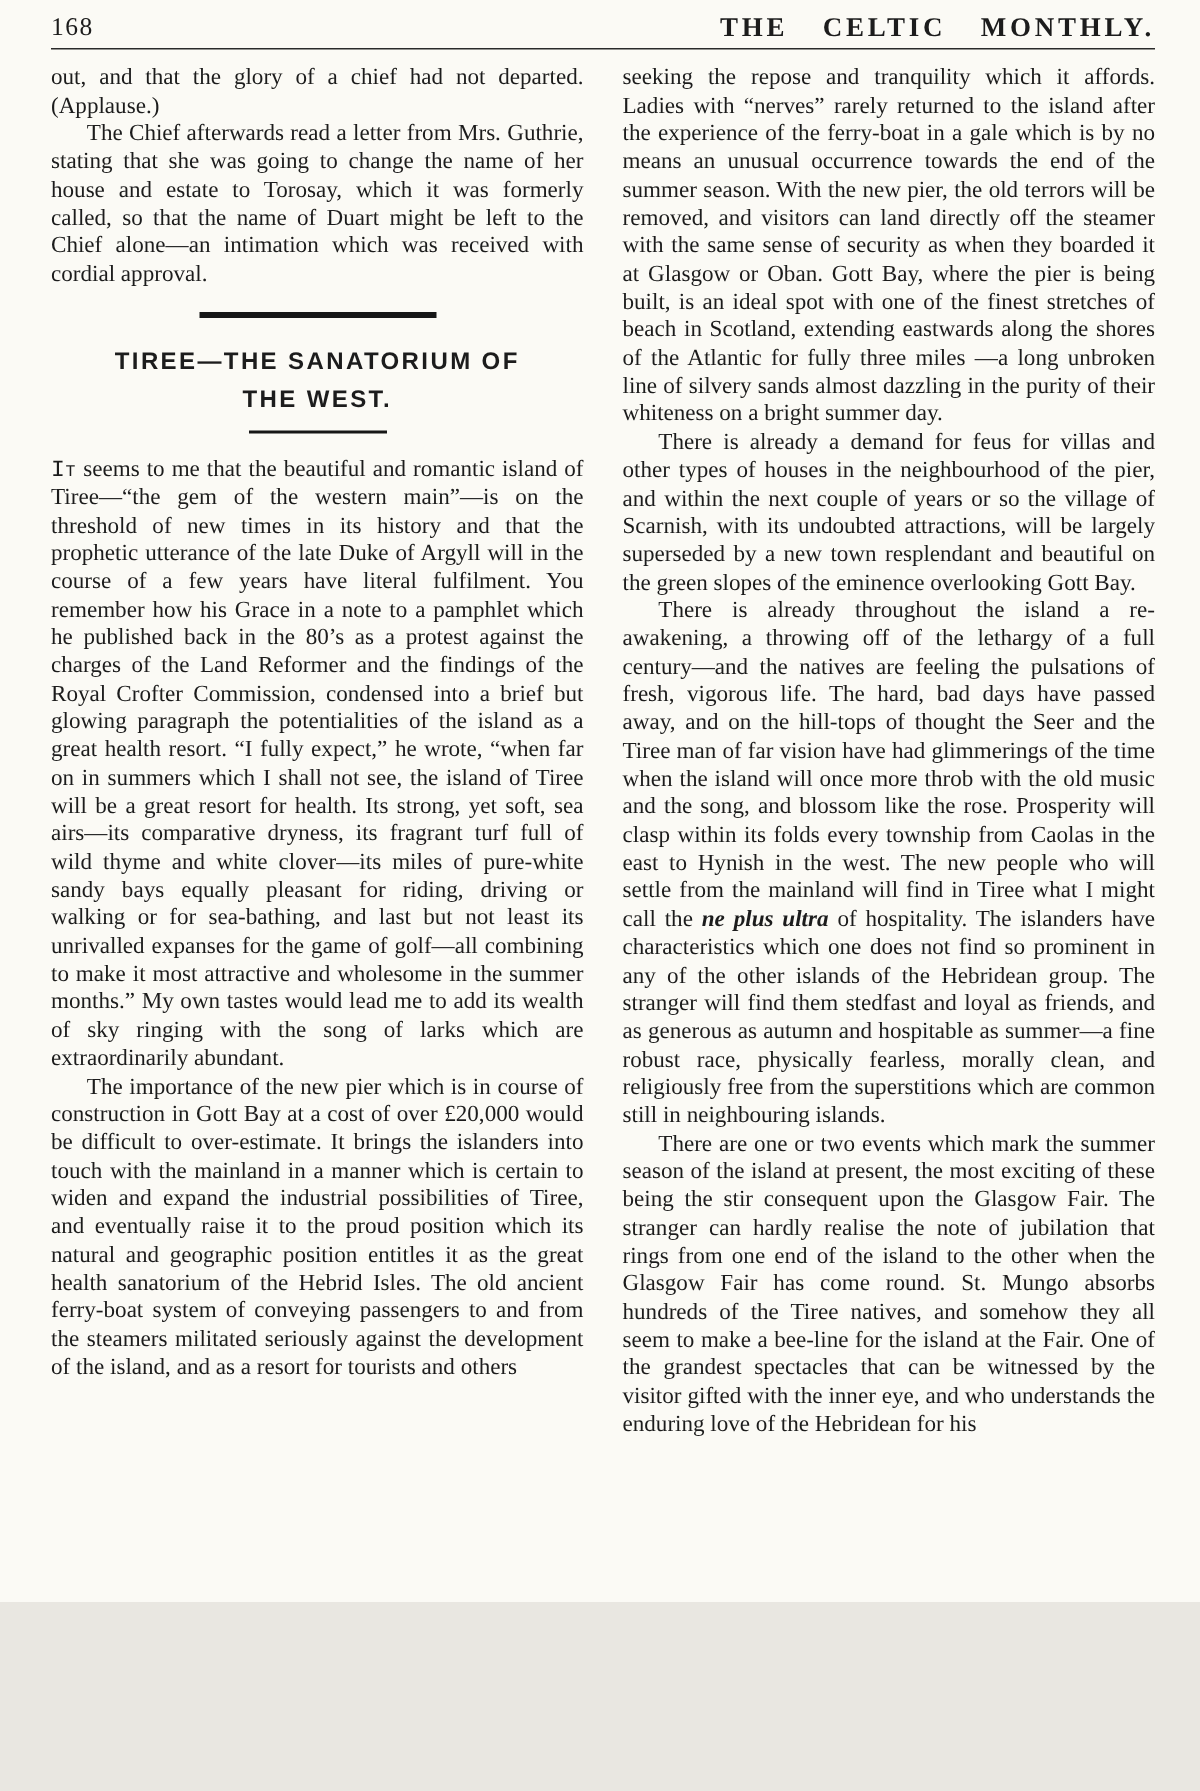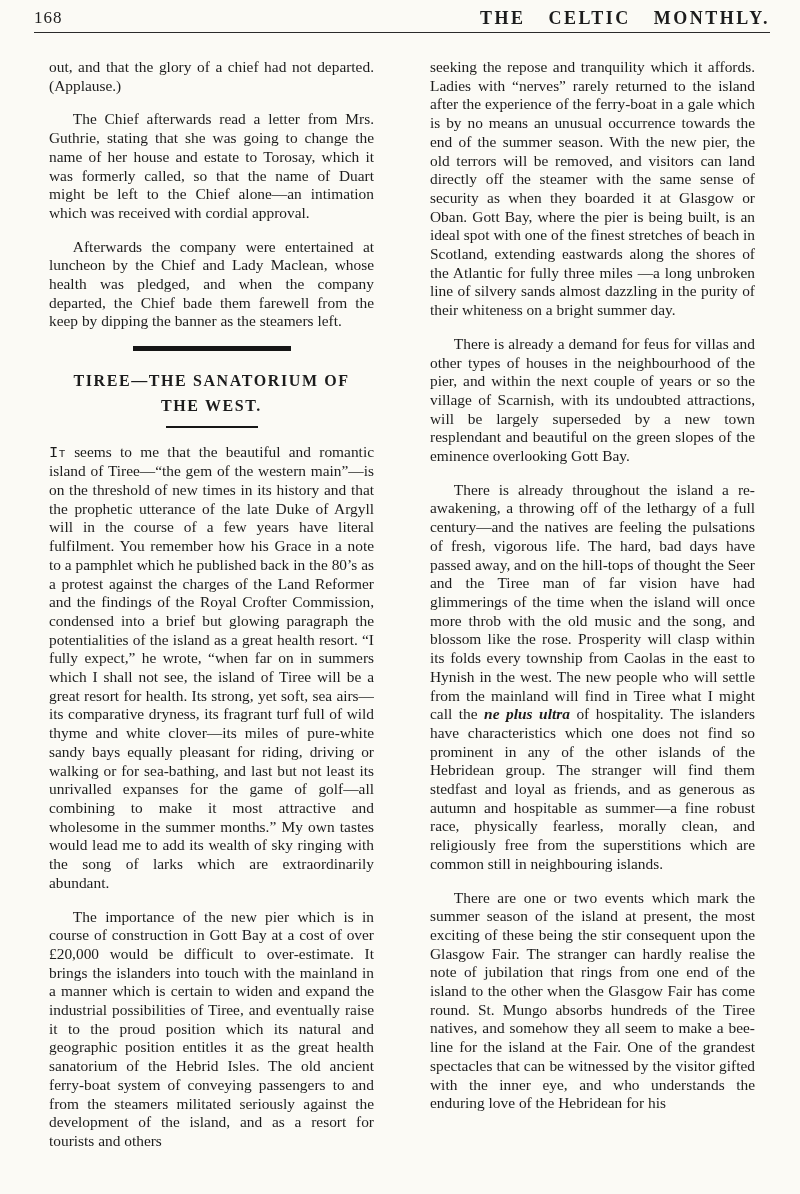--- a/index.html
+++ b/index.html
@@ -4,21 +4,21 @@
 <style>
   html, body {
     margin: 0;
     padding: 0;
     background: #e9e7e1;
     font-family: "Liberation Serif", serif;
   }
   .page {
     position: relative;
     width: 800px;
-    height: 1194px;
+    height: 1068px;
     margin: 0 auto;
     background: #fbfaf5;
     color: #1c1c1c;
     box-sizing: border-box;
     padding: 8px 30px 4px 34px;
     overflow: hidden;
   }
   
   .page-header {
     position: relative;
@@ -50,40 +50,40 @@
     gap: 26px;
   }
   .col {
     width: 50%;
     text-align: justify;
     font-size: 15.4px;
     line-height: 18.7px;
     hyphens: auto;
   }
   .col p {
-    margin: 15px;
+    margin: 0;
     text-indent: 1.55em;
   }
   .col p.noindent {
     text-indent: 0;
   }
   .lead-smallcaps {
     font-variant: small-caps;
     letter-spacing: 0.5px;
     font-family: Liberation Mono, monospace;
   }
   
   .article-divider {
     width: 158px;
     height: 4.5px;
     background: #161616;
     margin: 15px auto 17px auto;
   }
   .article-heading {
-    font-family: Liberation Serif, serif;
+    font-family: Liberation Sans, sans-serif;
     font-weight: bold;
     font-size: 16px;
     letter-spacing: 1.6px;
     text-align: center;
     line-height: 25px;
     text-indent: 0;
   }
   .heading-rule {
     width: 92px;
     height: 2px;
@@ -100,21 +100,20 @@
   <div class="page-header">
     <span class="page-number">168</span>
     <span class="journal-title">THE CELTIC MONTHLY.</span>
   </div>
 
   <div class="columns">
 
     <div class="col">
       <p class="noindent">out, and that the glory of a chief had not departed. (Applause.)</p>
       <p>The Chief afterwards read a letter from Mrs. Guthrie, stating that she was going to change the name of her house and estate to Torosay, which it was formerly called, so that the name of Duart might be left to the Chief alone—an intimation which was received with cordial approval.</p>
-      <p>Afterwards the company were entertained at luncheon by the Chief and Lady Maclean, whose health was pledged, and when the company departed, the Chief bade them farewell from the keep by dipping the banner as the steamers left.</p>
 
       <div class="article-divider"></div>
 
       <div class="article-heading">
         <div>TIREE—THE SANATORIUM OF</div>
         <div>THE WEST.</div>
       </div>
       <div class="heading-rule"></div>
 
       <p class="noindent"><span class="lead-smallcaps">It</span><span> seems to me that the beautiful and romantic island of Tiree—“the gem of the western main”—is on the threshold of new times in its history and that the prophetic utterance of the late Duke of Argyll will in the course of a few years have literal fulfilment.  You remember how his Grace in a note to a pamphlet which he published back in the 80’s as a protest against the charges of the Land Reformer and the findings of the Royal Crofter Commission, condensed into a brief but glowing paragraph the potentialities of the island as a great health resort.  “I fully expect,” he wrote, “when far on in summers which I shall not see, the island of Tiree will be a great resort for health.  Its strong, yet soft, sea airs—its comparative dryness, its fragrant turf full of wild thyme and white clover—its miles of pure-white sandy bays equally pleasant for riding, driving or walking or for sea-bathing, and last but not least its unrivalled expanses for the game of golf—all combining to make it most attractive and wholesome in the summer months.”  My own tastes would lead me to add its wealth of sky ringing with the song of larks which are extraordinarily abundant.</span></p>

